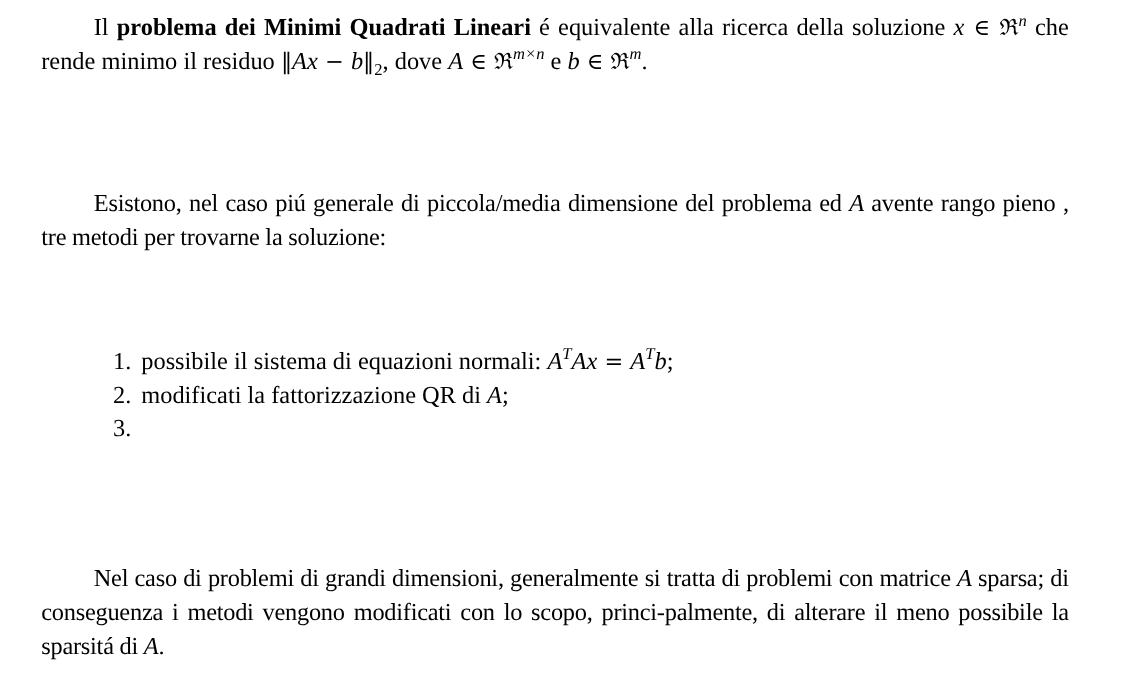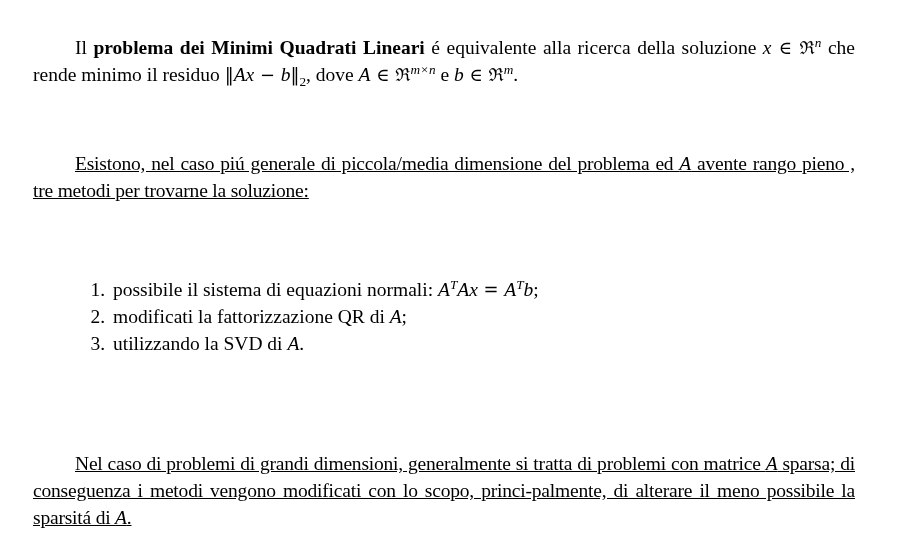--- a/index.html
+++ b/index.html
@@ -19,26 +19,25 @@
       position: absolute;
       left: 33px;
       width: 822px;
       font-size: 19.5px;
       line-height: 27px;
       text-align: justify;
       text-indent: 42px;
       margin: 0;
       font-family: "Liberation Serif", "DejaVu Serif", serif;
     }
-    .p1 { top: 34px; }
+    .p1 { top: 9px; }
     .p2 { top: 150px; }
     .p3 { top: 450px; }
     .condensed {
       letter-spacing: -0.2px;
-      text-decoration: underline;
     }
     b.bold {
       font-weight: bold;
     }
     .math {
       font-style: italic;
       font-family: "Liberation Serif", "DejaVu Serif", serif;
     }
     .sym {
       font-style: normal;
@@ -83,17 +82,16 @@
   <li>
     <span class="num">1.</span>
     <span><span>possibile il sistema di equazioni normali: </span><span class="math">A</span><sup class="m">T</sup><span class="math">Ax</span><span class="sym"> = </span><span class="math">A</span><sup class="m">T</sup><span class="math">b</span><span>;</span></span>
   </li>
   <li>
     <span class="num">2.</span>
     <span><span>modificati la fattorizzazione QR di </span><span class="math">A</span><span>;</span></span>
   </li>
   <li>
     <span class="num">3.</span>
-    <span><span>utilizzando la SVD di </span><span class="math">A</span><span>.</span></span>
   </li>
 </ol>
 
 <p class="para p3 condensed"><span>Nel caso di problemi di grandi dimensioni, generalmente si tratta di problemi con matrice </span><span class="math">A</span><span> sparsa; di conseguenza i metodi vengono modificati con lo scopo, princi-palmente, di alterare il meno possibile la sparsitá di </span><span class="math">A</span><span>.</span></p>
 
 </body></html>

